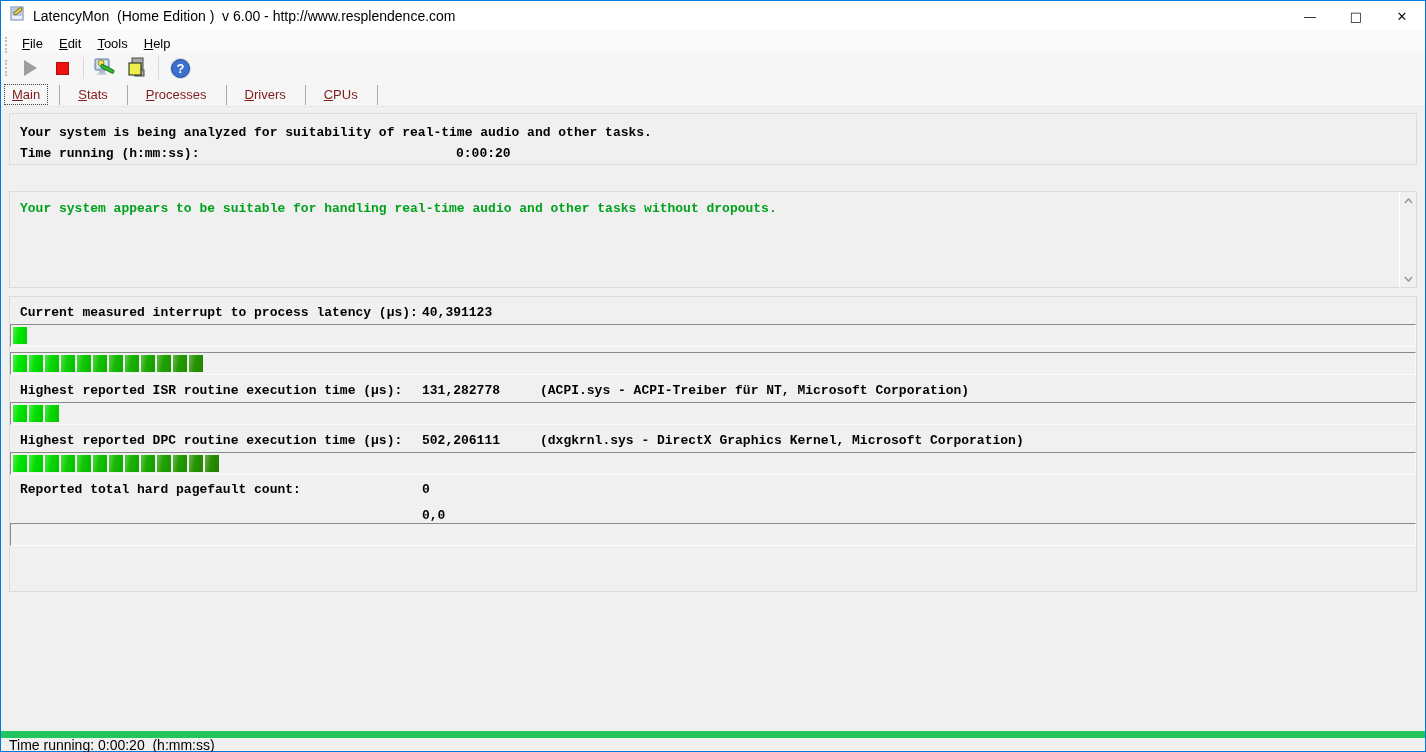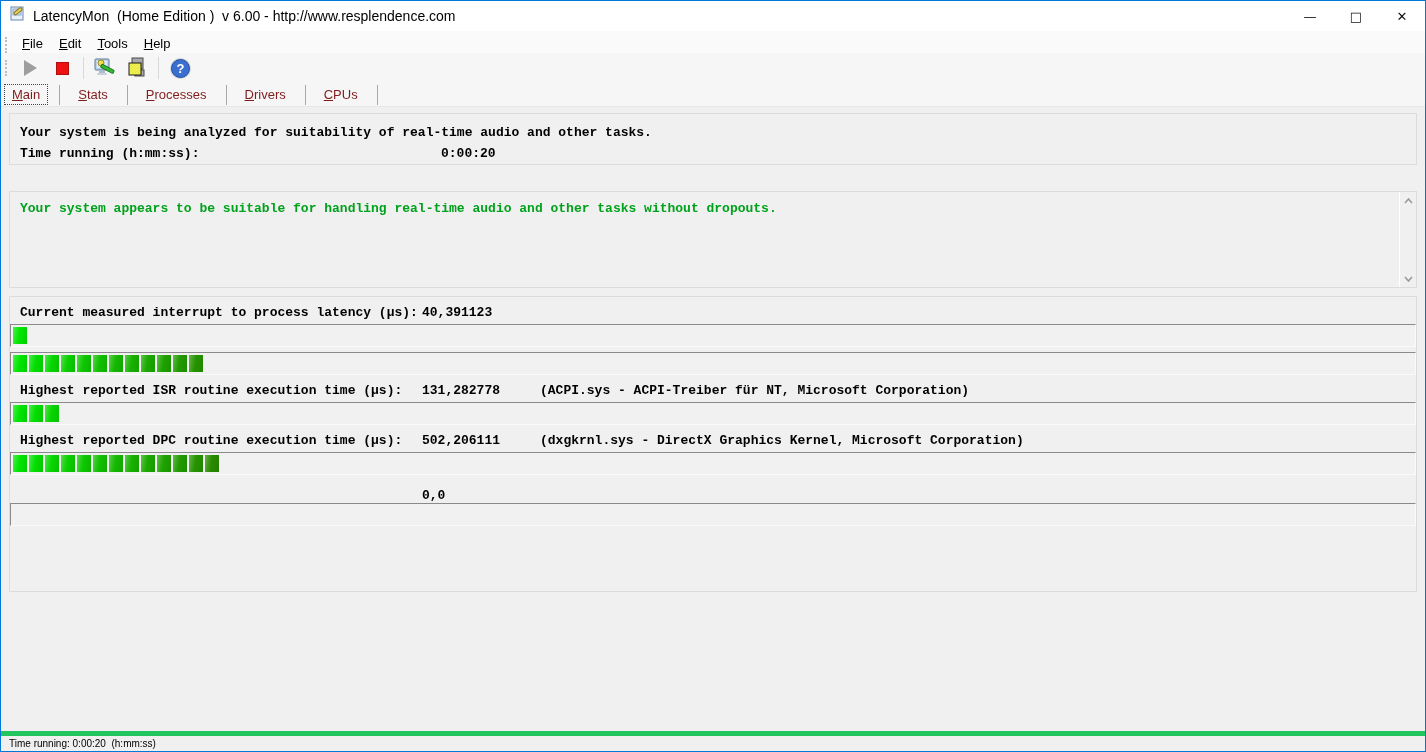--- a/index.html
+++ b/index.html
@@ -52,22 +52,22 @@
   .m-label  { position: absolute; left: 10px; top: 3px; }
   .m-value  { position: absolute; left: 412px; top: 3px; }
   .m-driver { position: absolute; left: 530px; top: 3px; }
   .pf-line { position: relative; height: 20px; }
   .pbar { height: 23px; border: 1px solid; border-color: #8a8a8a #fbfbfb #fbfbfb #8a8a8a; background: #f1f1f1;
           padding: 2px; display: flex; gap: 2px; margin-bottom: 5px; align-items: center; }
   .seg { width: 14px; height: 17px; flex: none;
          background-image: linear-gradient(100deg, rgba(255,255,255,.30), rgba(255,255,255,0) 45%, rgba(0,0,0,.10)); }
 
   
-  .statusbar { height: 20px; flex: none; background: #f0f0f0; border-top: 5px solid #22c55e;
-               display: flex; align-items: center; padding-left: 8px; font-size: 10px; color: #000; white-space: pre; }
+  .statusbar { height: 20px; flex: none; background: #f0f0f0; border-top: 7px solid #22c55e;
+               display: flex; align-items: center; padding-left: 8px; font-size: 14px; color: #000; white-space: pre; }
 </style>
 </head>
 <body>
 
 <div class="window" style="border-color: rgb(0, 120, 215);">
 
   <div class="titlebar">
     <span class="app-icon">
       <svg width="16" height="16" viewBox="0 0 16 16">
         <rect x="1" y="1" width="12" height="13" fill="#eaf1fb" stroke="#6a87b0"></rect>
@@ -157,21 +157,21 @@
 
     <div class="tab"><span class="accel">C</span><span class="rest">PUs</span></div>
   </div>
   </div>
 
   <div class="content">
 
     <div class="panel" id="panel-analysis">
       <span class="abs" style="left:10px; top:11px;">Your system is being analyzed for suitability of real-time audio and other tasks.</span>
       <span class="abs" style="left:10px; top:32px;">Time running (h:mm:ss):</span>
-      <span class="abs" style="left:431px; top:32px;">0:00:20</span>
+      <span class="abs" style="left:446px; top:32px;">0:00:20</span>
     </div>
 
     <div class="panel" id="panel-verdict">
       <span class="abs" id="verdict-text" style="left: 10px; top: 9px; right: 30px; white-space: normal; color: rgb(0, 162, 28);">Your system appears to be suitable for handling real-time audio and other tasks without dropouts.</span>
       <div class="vscrollbar">
         <div class="sarrow">
           <svg width="9" height="6" viewBox="0 0 9 6">
               <polyline points="1,5 4.5,1 8,5" fill="none" stroke="#9a9a9a" stroke-width="1.6"></polyline>
             </svg>
         </div>
@@ -243,20 +243,24 @@
               <span class="seg" style="background-color: rgb(23, 178, 0);"></span>
               <span class="seg" style="background-color: rgb(27, 170, 0);"></span>
               <span class="seg" style="background-color: rgb(30, 163, 0);"></span>
               <span class="seg" style="background-color: rgb(33, 155, 0);"></span>
               <span class="seg" style="background-color: rgb(37, 148, 0);"></span>
               <span class="seg" style="background-color: rgb(40, 140, 0);"></span>
             </div>
     </div>
   </div>
       <div id="pagefault-rows">
+    <div class="pf-line">
+      <span class="m-label" style="top:2px;">Reported total hard pagefault count:</span>
+      <span class="m-value" style="top:2px;">0</span>
+    </div>
 
     <div class="pf-line">
       <span class="m-value" style="top:8px;">0,0</span>
     </div>
   </div>
       <div class="pbar" style="margin-top:3px;"></div>
     </div>
 
   </div>
 

